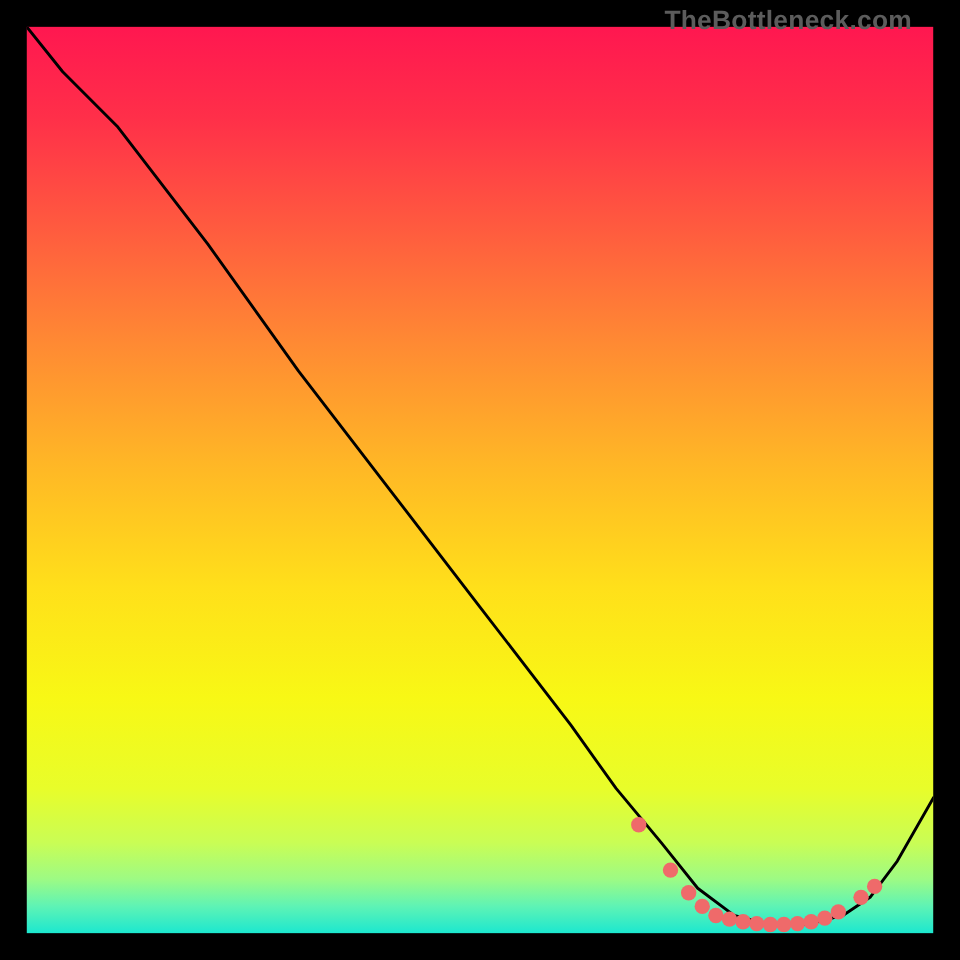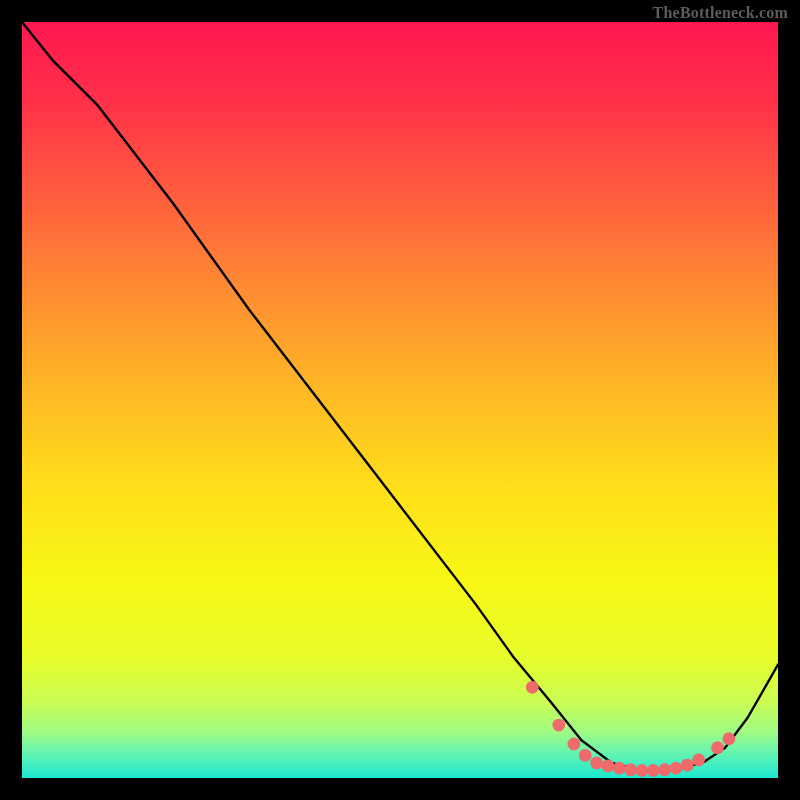--- a/index.html
+++ b/index.html
@@ -21,23 +21,23 @@
   .gradient-bg {
     position: absolute;
     left: 0;
     top: 0;
     width: 100%;
     height: 100%;
   }
   .watermark {
     position: absolute;
     top: 4px;
-    right: 12px;
-    font-family: Liberation Serif, serif;
-    font-size: 16px;
+    right: 40px;
+    font-family: Liberation Sans, sans-serif;
+    font-size: 22px;
     font-weight: bold;
     color: #5c5c5c;
     letter-spacing: 0.2px;
   }
   svg.line-layer {
     position: absolute;
     left: 0;
     top: 0;
     width: 100%;
     height: 100%;

